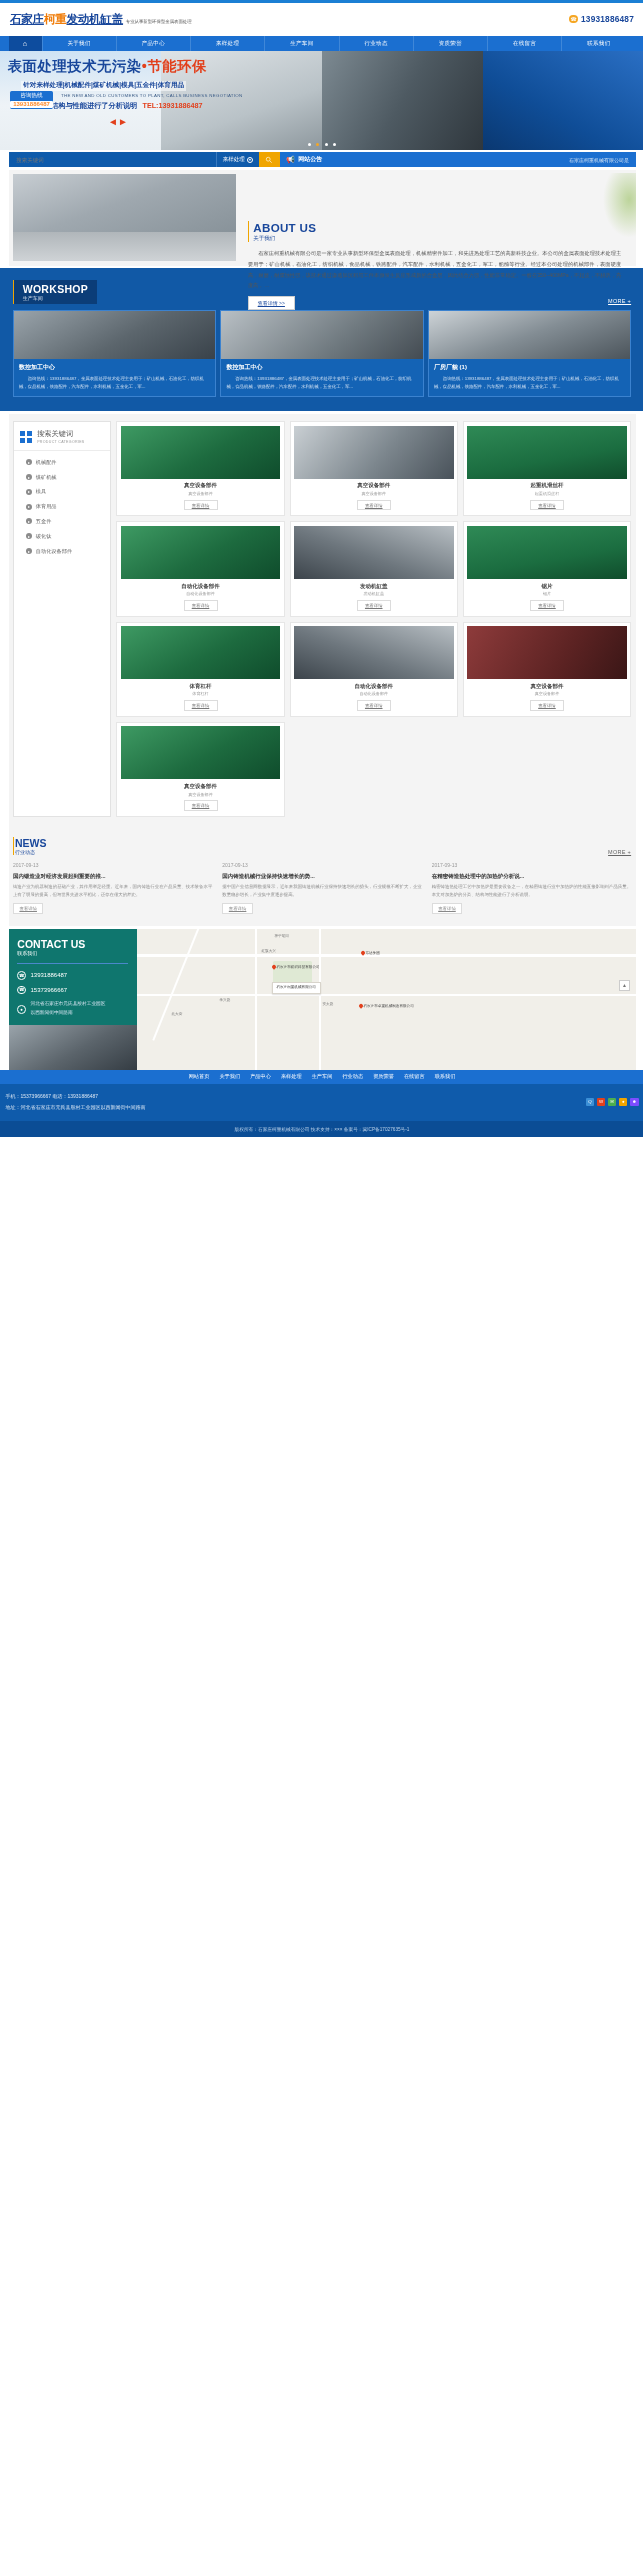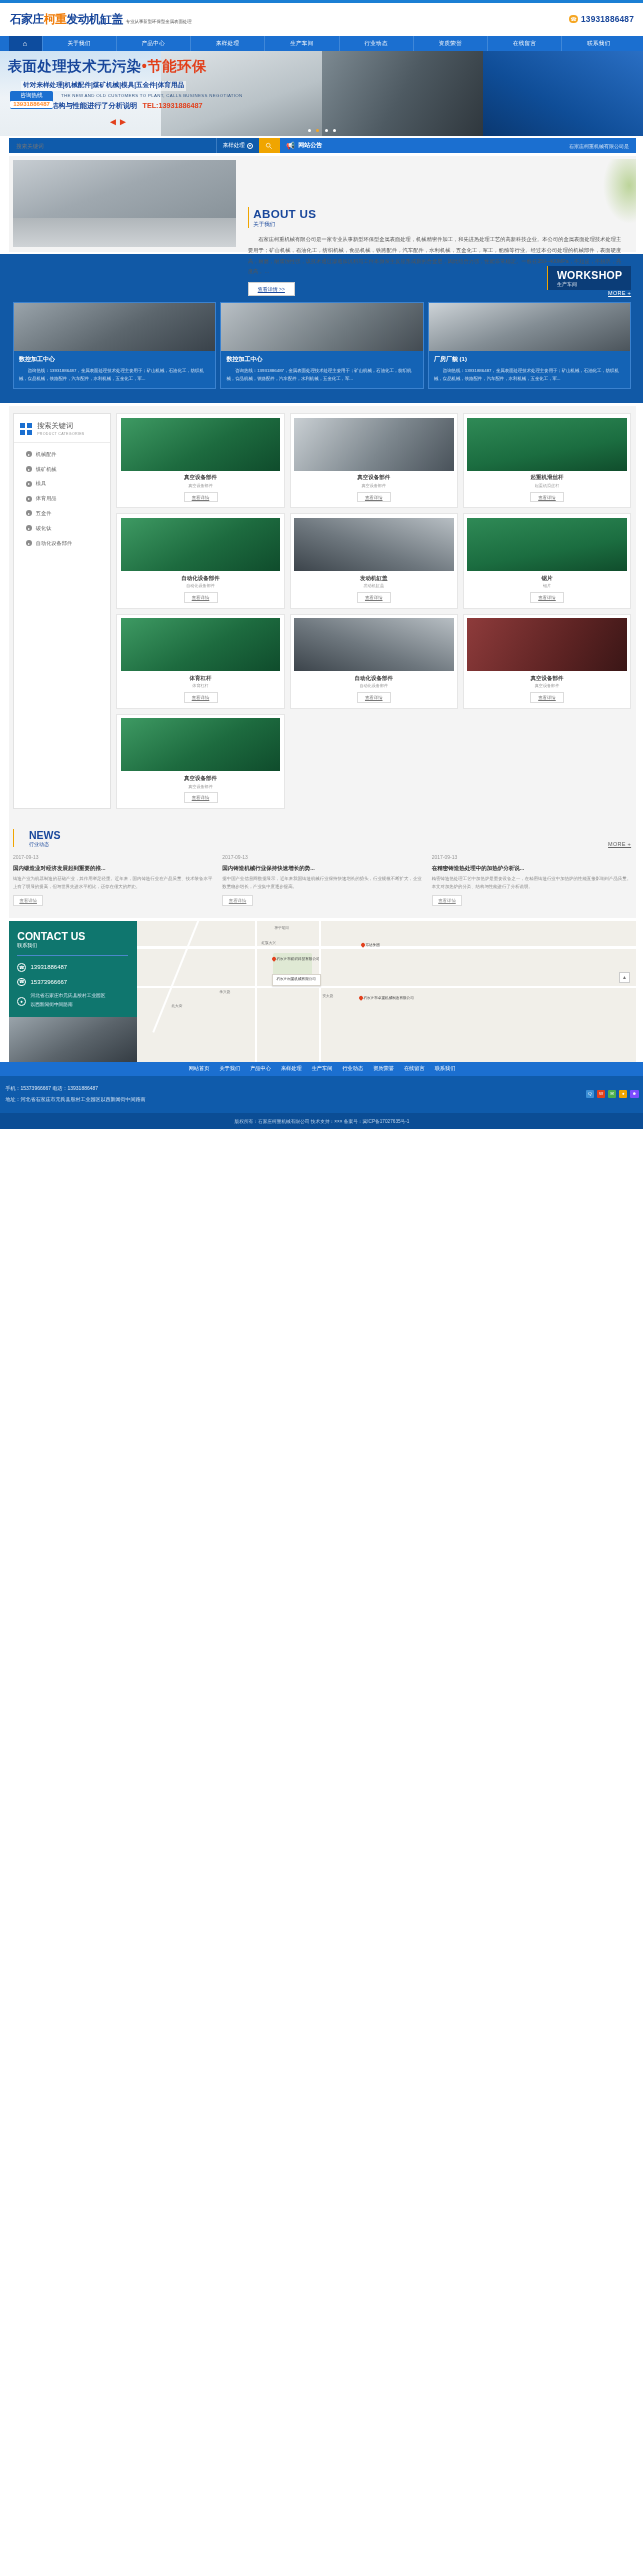--- a/index.html
+++ b/index.html
@@ -7,21 +7,21 @@
     font-family:"Liberation Sans","DejaVu Sans",sans-serif;
     width:644px; background:#fff; color:#333; font-size:6.6px;
   }
   .wrap { width:627px; margin:0 auto; }
 
   
   .topstrip { height:2.8px; background:#1b7fd4; }
   .header { height:33px; display:flex; align-items:center; padding:0 10px; }
   .logo-block { display:flex; align-items:baseline; }
   .logo-txt { font-size:11.6px; font-weight:bold; letter-spacing:-0.3px; }
-  .logo-txt .b1 { color:#19479b; }
+  .logo-txt .b1 { color:#19479b;text-decoration:underline; }
   .logo-txt .o  { color:#f07d0a; }
   .logo-sub { font-size:4.4px; color:#555; margin-left:2.8px; }
   .hdr-phone { margin-left:auto; display:flex; align-items:center; gap:3.3px; }
   .ph-ico {
     width:8.3px;height:8.3px;border-radius:50%;background:#f5a623;
     display:flex;align-items:center;justify-content:center;color:#fff;font-size:5px;
   }
   .hdr-phone .num { font-size:8.3px; font-weight:bold; color:#19479b; letter-spacing:0.2px; }
 
   
@@ -30,21 +30,21 @@
   .nav a {
     flex:1; display:flex; align-items:center; justify-content:center;
     color:#fff; font-size:5.5px; text-decoration:none;
     border-right:0.6px solid #3f87d8; letter-spacing:0.3px;
   }
   .nav a.home { flex:0 0 34px; background:#0d4c9e; font-size:7.2px; }
   .nav a:last-child { border-right:none; }
 
   
   .banner {
-    position:relative; height:85px; overflow:hidden;
+    position:relative; height:99px; overflow:hidden;
     background:linear-gradient(180deg,#cfe3f4 0%,#eef3f7 55%,#e8eef2 100%);
   }
   .bn-photos { position:absolute; inset:0; display:flex; }
   .bn-ph { flex:1; background-size:cover; }
   .p1 { background:
      radial-gradient(circle at 30% 40%, #2f7a4e 0%, #1d5c37 60%, #12insure 100%),
      linear-gradient(135deg,#2e7d50,#17502f); }
   .p2 { background:linear-gradient(160deg,#dfe4e7,#b9c2c7 60%,#8d979d); }
   .p3 { background:linear-gradient(120deg,#7d8a92,#4e5a62 50%,#2f373d); }
   .p4 { background:linear-gradient(210deg,#2a6fc4,#0f4d97 60%,#0a3871); }
@@ -129,21 +129,21 @@
     display:inline-block; margin-top:5px; border:0.6px solid #cfcfcf; background:#fff;
     color:#19479b; font-size:5px; padding:2.8px 8.8px;
   }
   .about-leaf{
     position:absolute;right:0;top:3.3px;width:34px;height:66px;
     background:radial-gradient(ellipse at 80% 40%, #bcd49a 0%, rgba(244,244,244,0) 68%);
   }
 
   
   .workshop { background:#1159a6; padding:12px 0 14.3px; margin-top:2.2px; }
-  .ws-head { display:flex; align-items:flex-end; padding:0 4.4px 5.5px;flex-direction:column; }
+  .ws-head { display:flex; align-items:flex-end; padding:0 4.4px 5.5px; }
   .ws-tag { background:#0b3d78; padding:2.8px 8.8px 3.3px; border-left:1.7px solid #f0a500; }
   .ws-tag .en { color:#fff; font-size:10.5px; font-weight:bold; letter-spacing:0.3px; }
   .ws-tag .cn { color:#e8eef6; font-size:5px; margin-top:0.6px; }
   .ws-more { margin-left:auto; color:#fff; font-size:5.5px; letter-spacing:0.3px; }
   .ws-grid { display:flex; gap:4.4px; padding:0 4.4px; }
   .ws-card { flex:1; border:0.6px solid #3b82cf; background:#1463b5; }
   .ws-pic { height:48px; background:linear-gradient(150deg,#9aa4ab,#5c666d 55%,#39424a); }
   .ws-pic.b { background:linear-gradient(140deg,#b9c0c5,#6f797f 60%,#434b52); }
   .ws-pic.c { background:linear-gradient(160deg,#cdd3d7,#838d94 50%,#4b545b); }
   .ws-body { padding:4.4px 5px 6px; }
@@ -178,21 +178,21 @@
   .pg-card h5 { text-align:center; font-size:5.5px; color:#444; margin-top:3.9px; }
   .pg-card .sub { text-align:center; font-size:4.1px; color:#999; margin-top:1.7px; }
   .pg-card .det {
     display:block; width:34px; margin:3.9px auto 0; text-align:center;
     border:0.6px solid #dcdcdc; color:#777; font-size:4.4px; padding:1.7px 0;
   }
 
   
   .news { background:#f4f4f4; padding:2.2px 4.4px 12px; }
   .nw-head { display:flex; align-items:flex-end; padding:5.5px 0 6.6px; }
-  .nw-tag { border-left:1.7px solid #f0a500; padding-left:15px; }
+  .nw-tag { border-left:1.7px solid #f0a500; padding-left:1px; }
   .nw-tag .en { font-size:10.5px; font-weight:bold; color:#19479b; }
   .nw-tag .cn { font-size:5px; color:#19479b; margin-top:0.6px; }
   .nw-more { margin-left:auto; font-size:5.5px; color:#666; letter-spacing:0.3px; }
   .nw-grid { display:grid; grid-template-columns:repeat(3,1fr); gap:10px; }
   .nw-item .date { font-size:5px; color:#999; }
   .nw-item h5 { font-size:5.5px; color:#333; margin-top:3.9px; line-height:1.5; }
   .nw-item p { font-size:4.4px; color:#8b8b8b; line-height:1.85; margin-top:3.3px; text-align:justify; }
   .nw-item .more2 {
     display:inline-block; margin-top:3.9px; border:0.6px solid #dcdcdc; background:#fff;
     color:#888; font-size:4.4px; padding:1.7px 5.5px;

